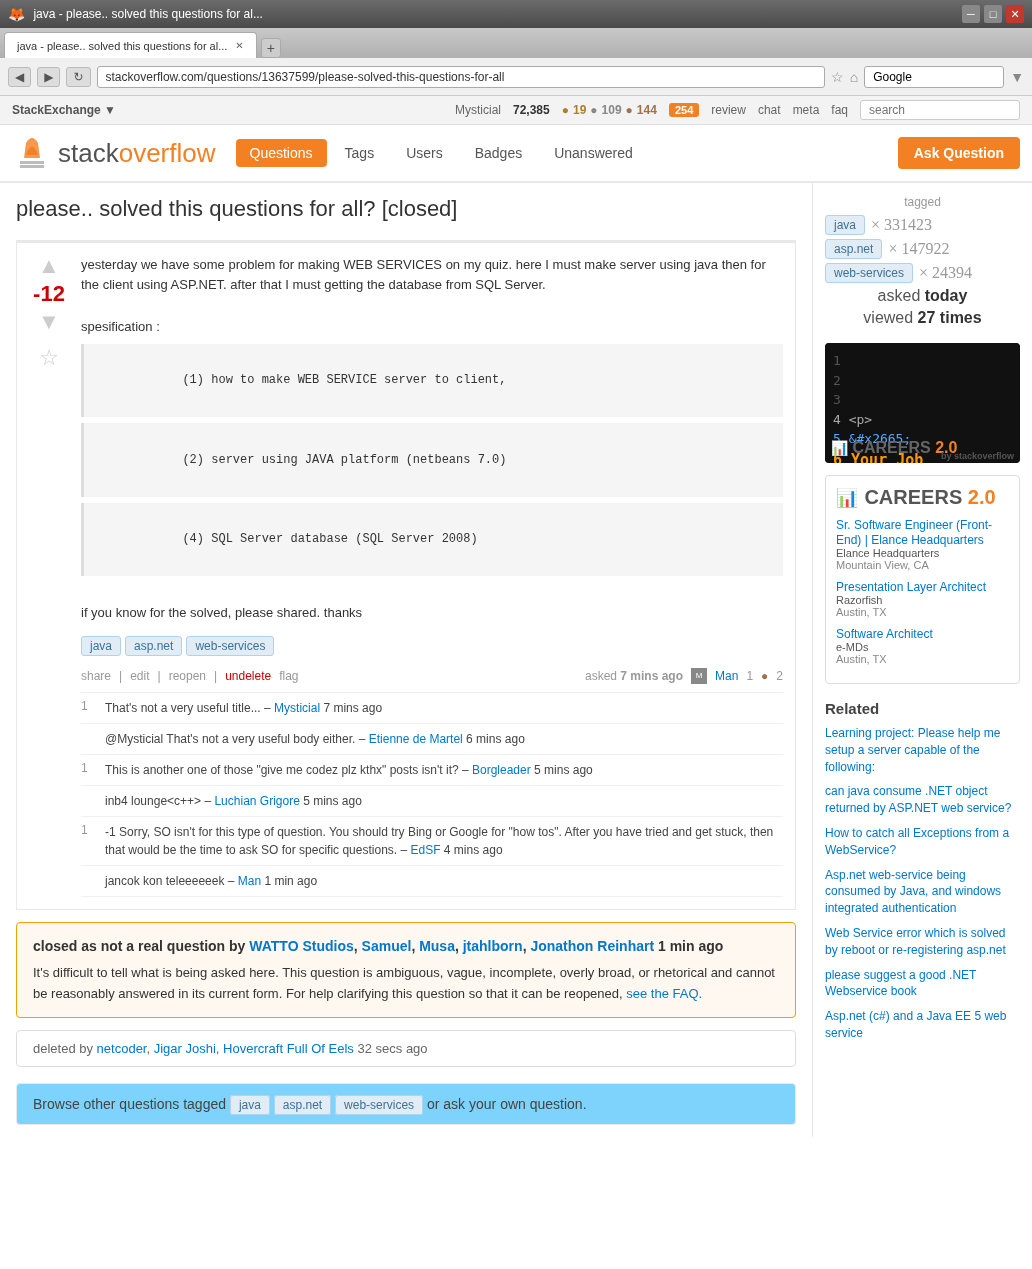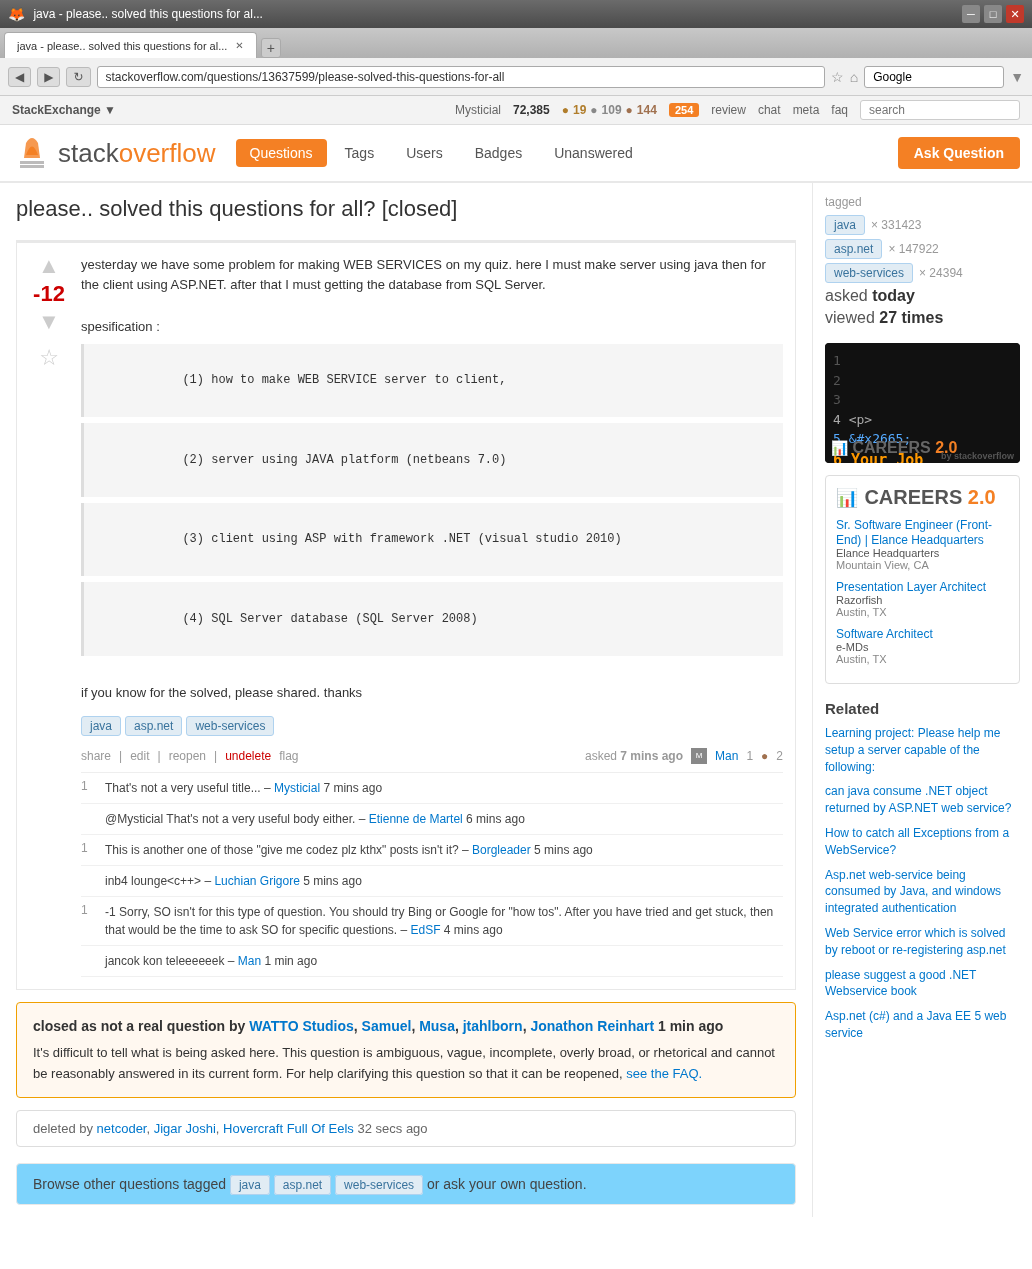--- a/index.html
+++ b/index.html
@@ -257,24 +257,24 @@
       background: #7dd3fc;
       border: 1px solid #e8e8e8;
       border-radius: 4px;
       padding: 12px 16px;
       margin-top: 16px;
       font-size: 14px;
       color: #444;
     }
 
     
-    .sidebar-tagged { margin-bottom: 16px; }
+    .sidebar-tagged { margin-bottom: 16px; text-align: center; }
     .sidebar-label { font-size: 12px; color: #999; margin-bottom: 6px; }
     .sidebar-tag-row { display: flex; align-items: center; gap: 6px; margin-bottom: 4px; }
-    .sidebar-tag-count { color: #999; font-size: 12px; }
+    .sidebar-tag-count { color: #999; font-size: 16px; font-family: Liberation Serif, serif; }
     .sidebar-stat { font-size: 16px; color: #555; margin-bottom: 4px; }
     .sidebar-stat strong { color: #333; }
 
     
     .careers-ad {
       background: #1a1a1a;
       color: #fff;
       border-radius: 4px;
       padding: 0;
       margin-bottom: 12px;
@@ -431,23 +431,20 @@
           <p>yesterday we have some problem for making WEB SERVICES on my quiz. here I must make server using java then for the client using ASP.NET. after that I must getting the database from SQL Server.</p>
           <br>
           <p>spesification :</p>
           <div class="code-block">
             <span>(1) how to make WEB SERVICE server to client,</span>
           </div>
           <div class="code-block">
             <span>(2) server using JAVA platform (netbeans 7.0)</span>
           </div>
           <div class="code-block">
-            <span>(3) client using ASP with framework .NET (visual studio 2010)</span>
-          </div>
-          <div class="code-block">
             <span>(4) SQL Server database (SQL Server 2008)</span>
           </div>
           <br>
           <p>if you know for the solved, please shared. thanks</p>
         </div>
 
         <div class="question-tags">
           <a class="tag">java</a>
           <a class="tag">asp.net</a>
           <a class="tag">web-services</a>

